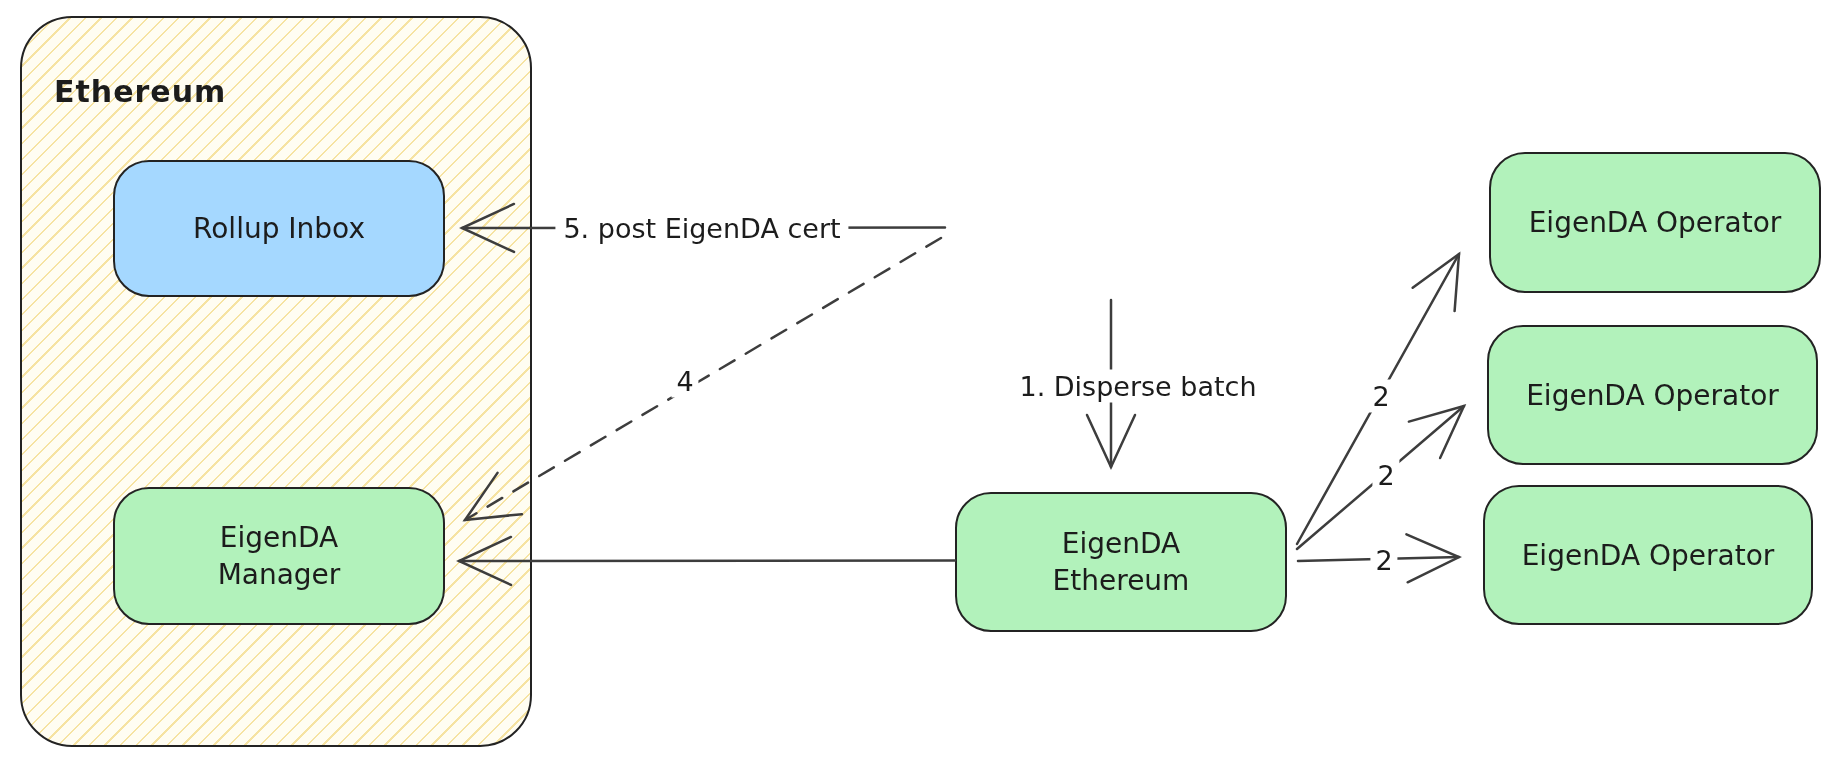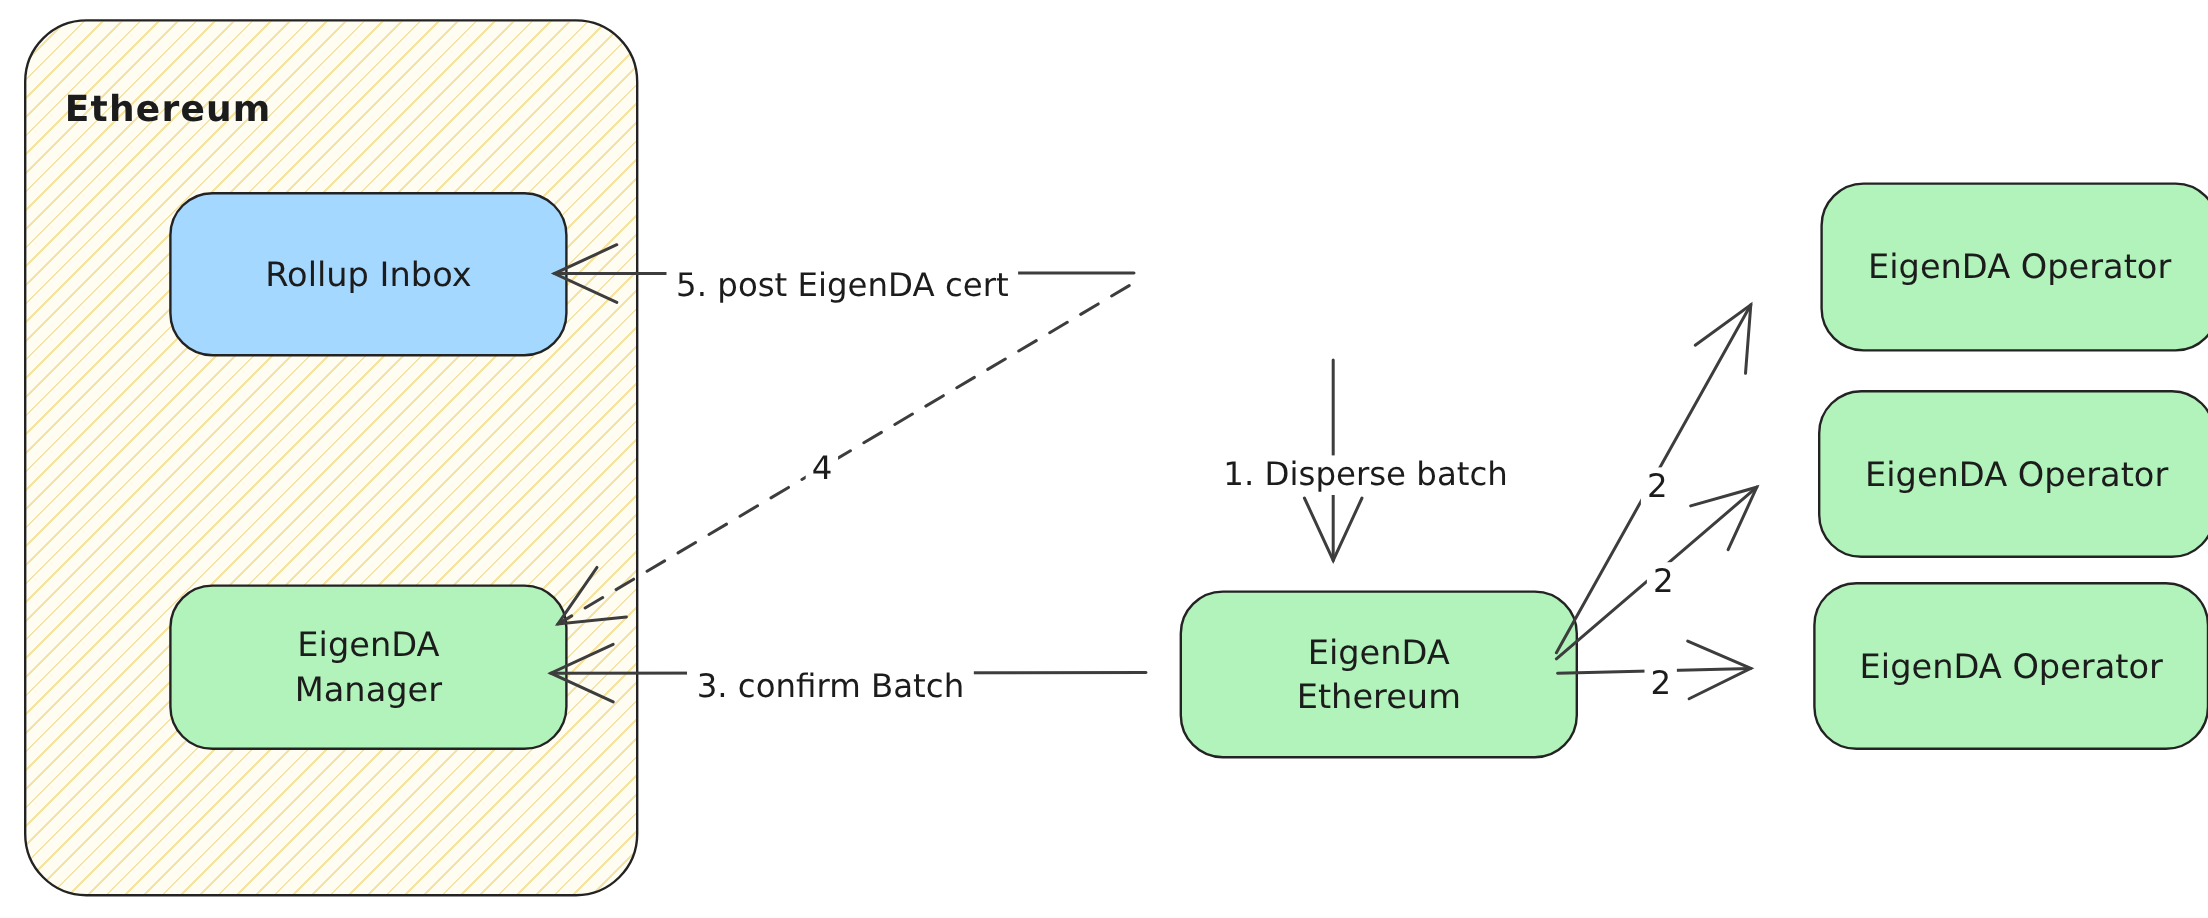--- a/index.html
+++ b/index.html
@@ -29,35 +29,34 @@
   }
   .node {
     position: absolute;
     display: flex; flex-direction: column;
     align-items: center; justify-content: center;
     border: 2.5px solid var(--shape-stroke);
     border-radius: 36px;
     font-size: 28px; line-height: 37px;
     text-align: center;
     box-sizing: border-box;
-    margin-left: 28px;
   }
   .node.blue  { background: var(--blue-fill); }
   .node.green { background: var(--green-fill); }
   .wires { position: absolute; left: 0; top: 0; pointer-events: none; }
   .wires line, .wires path {
     stroke: var(--arrow-stroke); stroke-width: 2.5;
     fill: none; stroke-linecap: round;
   }
   .wires .dashed { stroke-dasharray: 17 13; }
   .alabel {
     position: absolute; transform: translate(-50%, -50%);
     background: var(--page-bg);
     padding: 1px 8px;
-    font-size: 27px; white-space: nowrap; margin-top: 10px;
+    font-size: 27px; white-space: nowrap;
   }
   .alabel.num { padding: 1px 5px; }
 </style>
 </head>
 <body>
 
 <div class="canvas">
 
   <div class="container-box"></div>
   <div class="container-label">Ethereum</div>
@@ -124,21 +123,20 @@
       <line x1="1298" y1="561" x2="1459" y2="557" marker-end="url(#vee)"></line>
     </g>
   </svg>
 
   <div class="alabel" style="left:702px; top:228px;">5. post EigenDA cert</div>
 
   <div class="alabel num" style="left:685px; top:381px;">4</div>
 
   <div class="alabel" style="left:1138px; top:386px;">1. Disperse batch</div>
 
-  <div class="alabel" style="left:692px; top:562px;">3. confirm Batch</div>
 
   <div class="alabel num" style="left:1381px; top:396px;">2</div>
 
   <div class="alabel num" style="left:1386px; top:475px;">2</div>
 
   <div class="alabel num" style="left:1384px; top:560px;">2</div>
 
 </div>
 
 </body></html>

